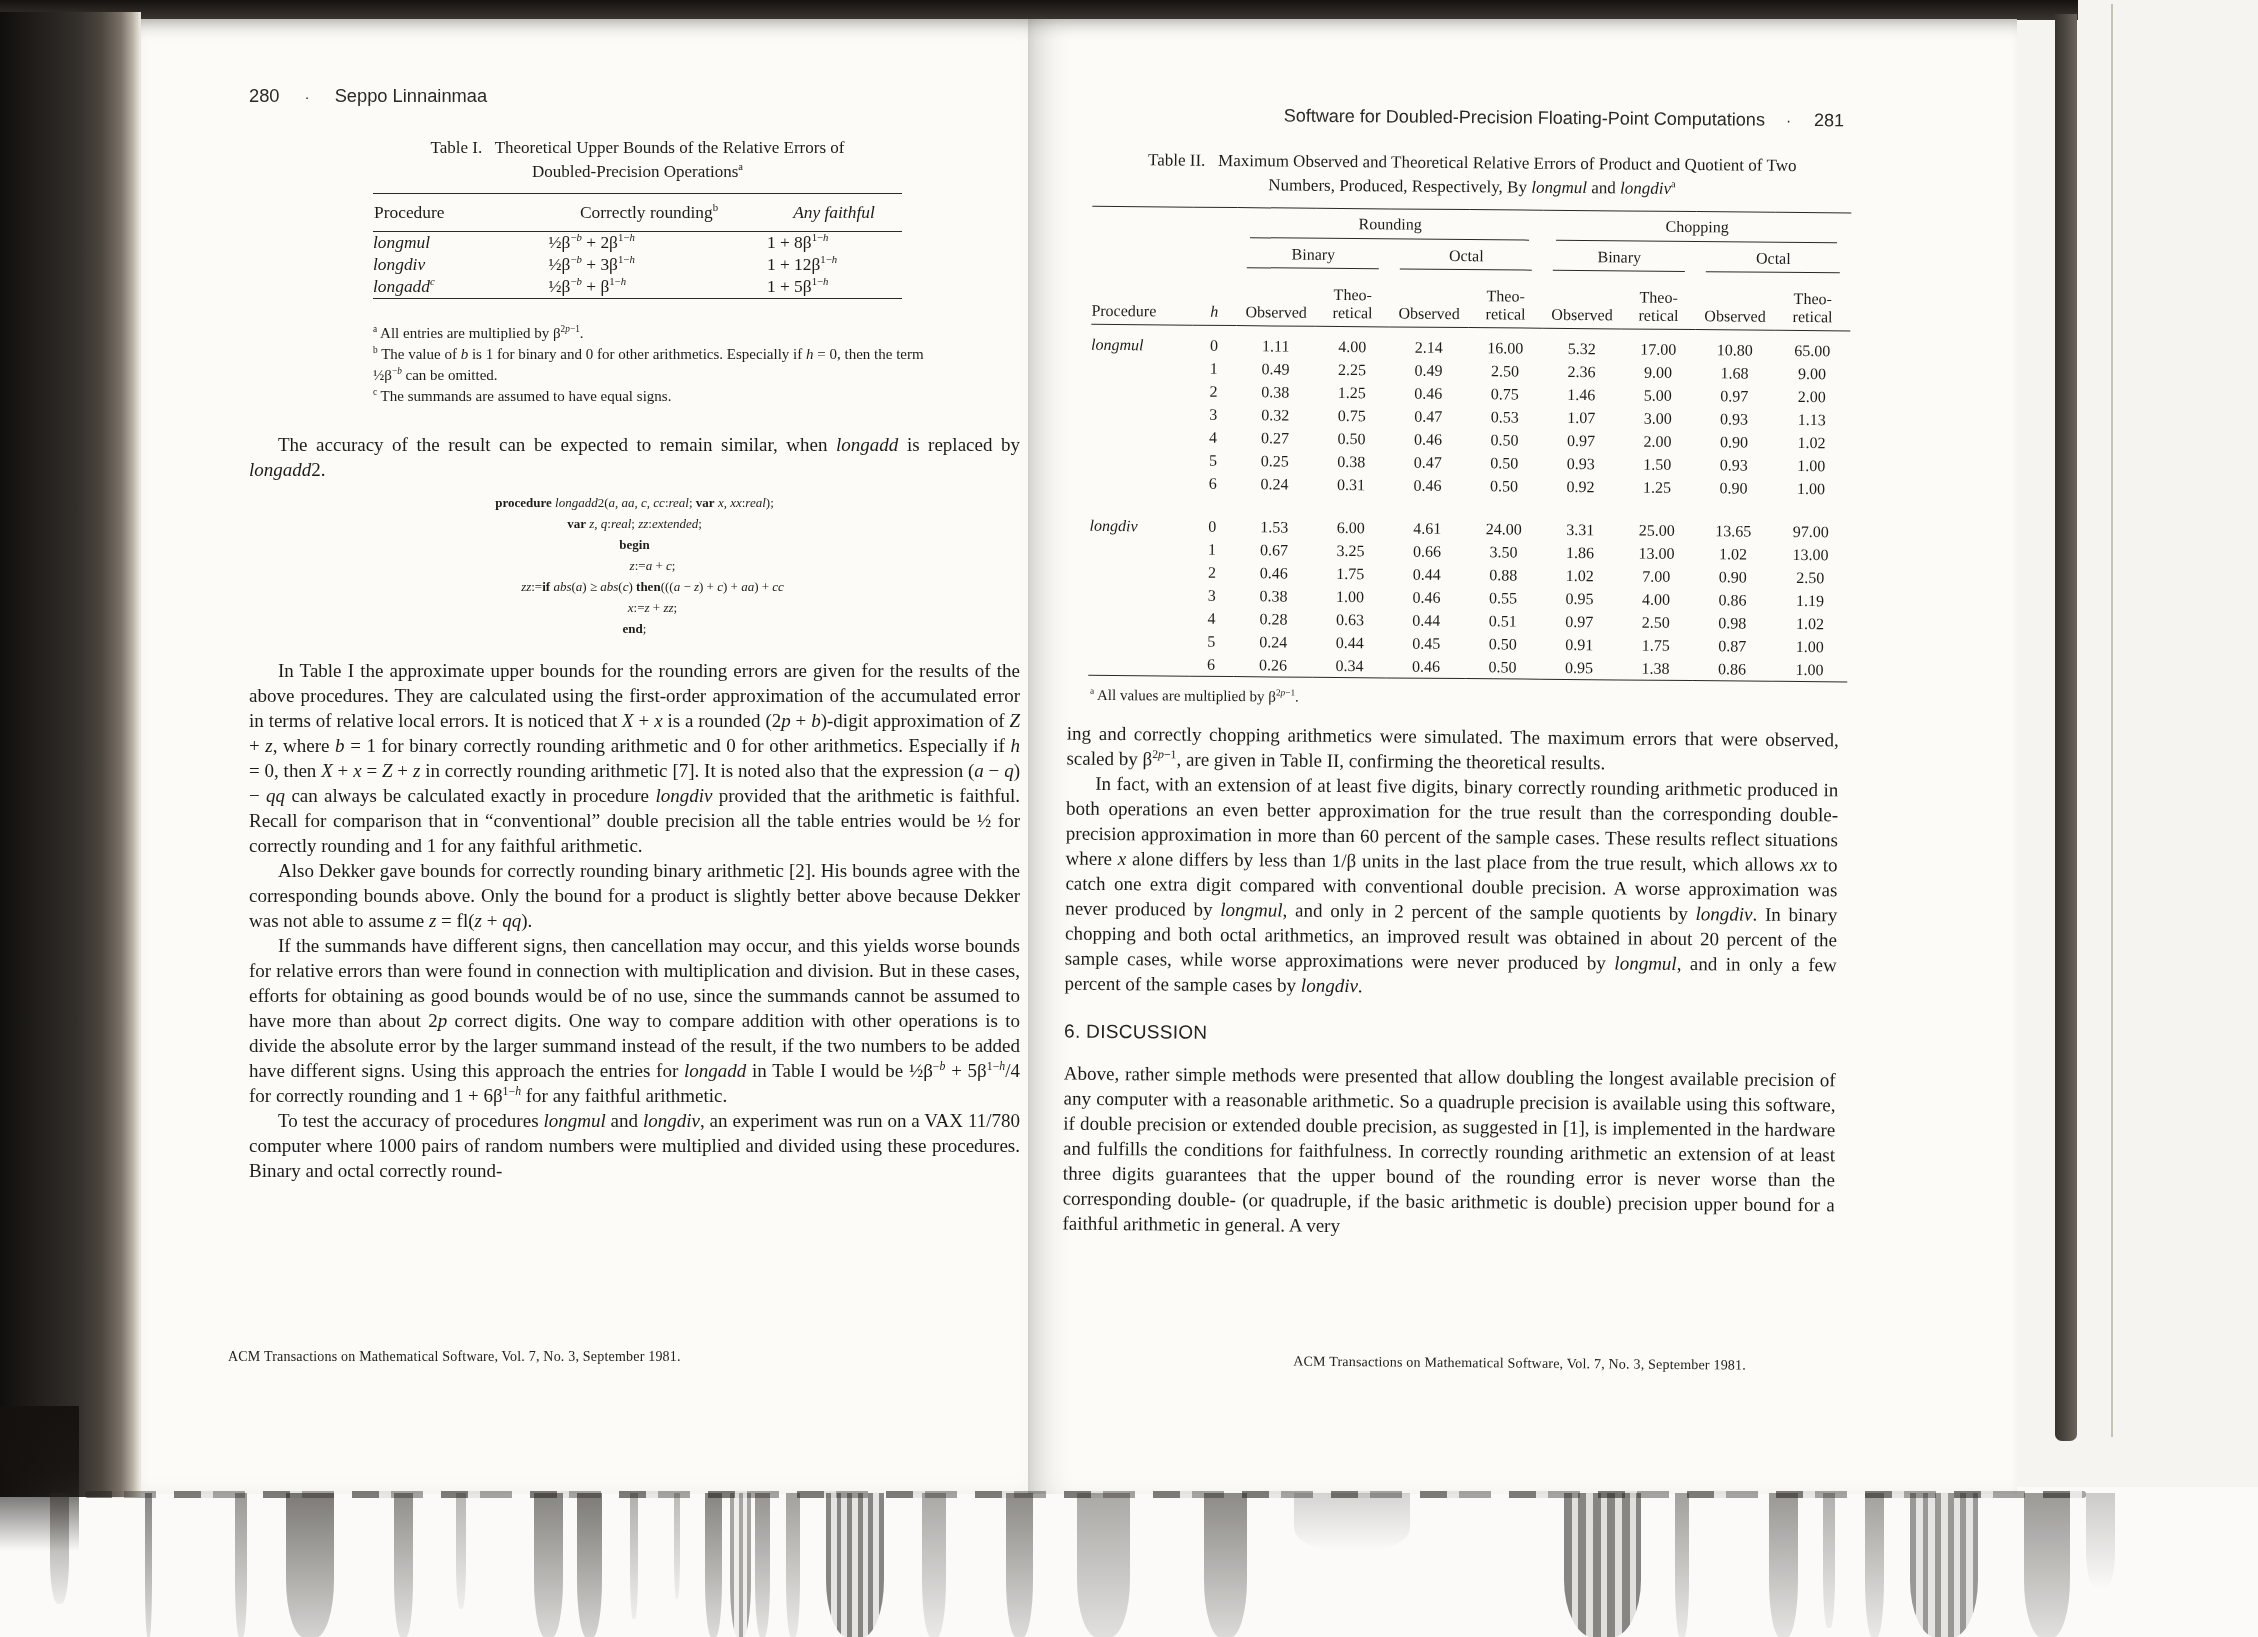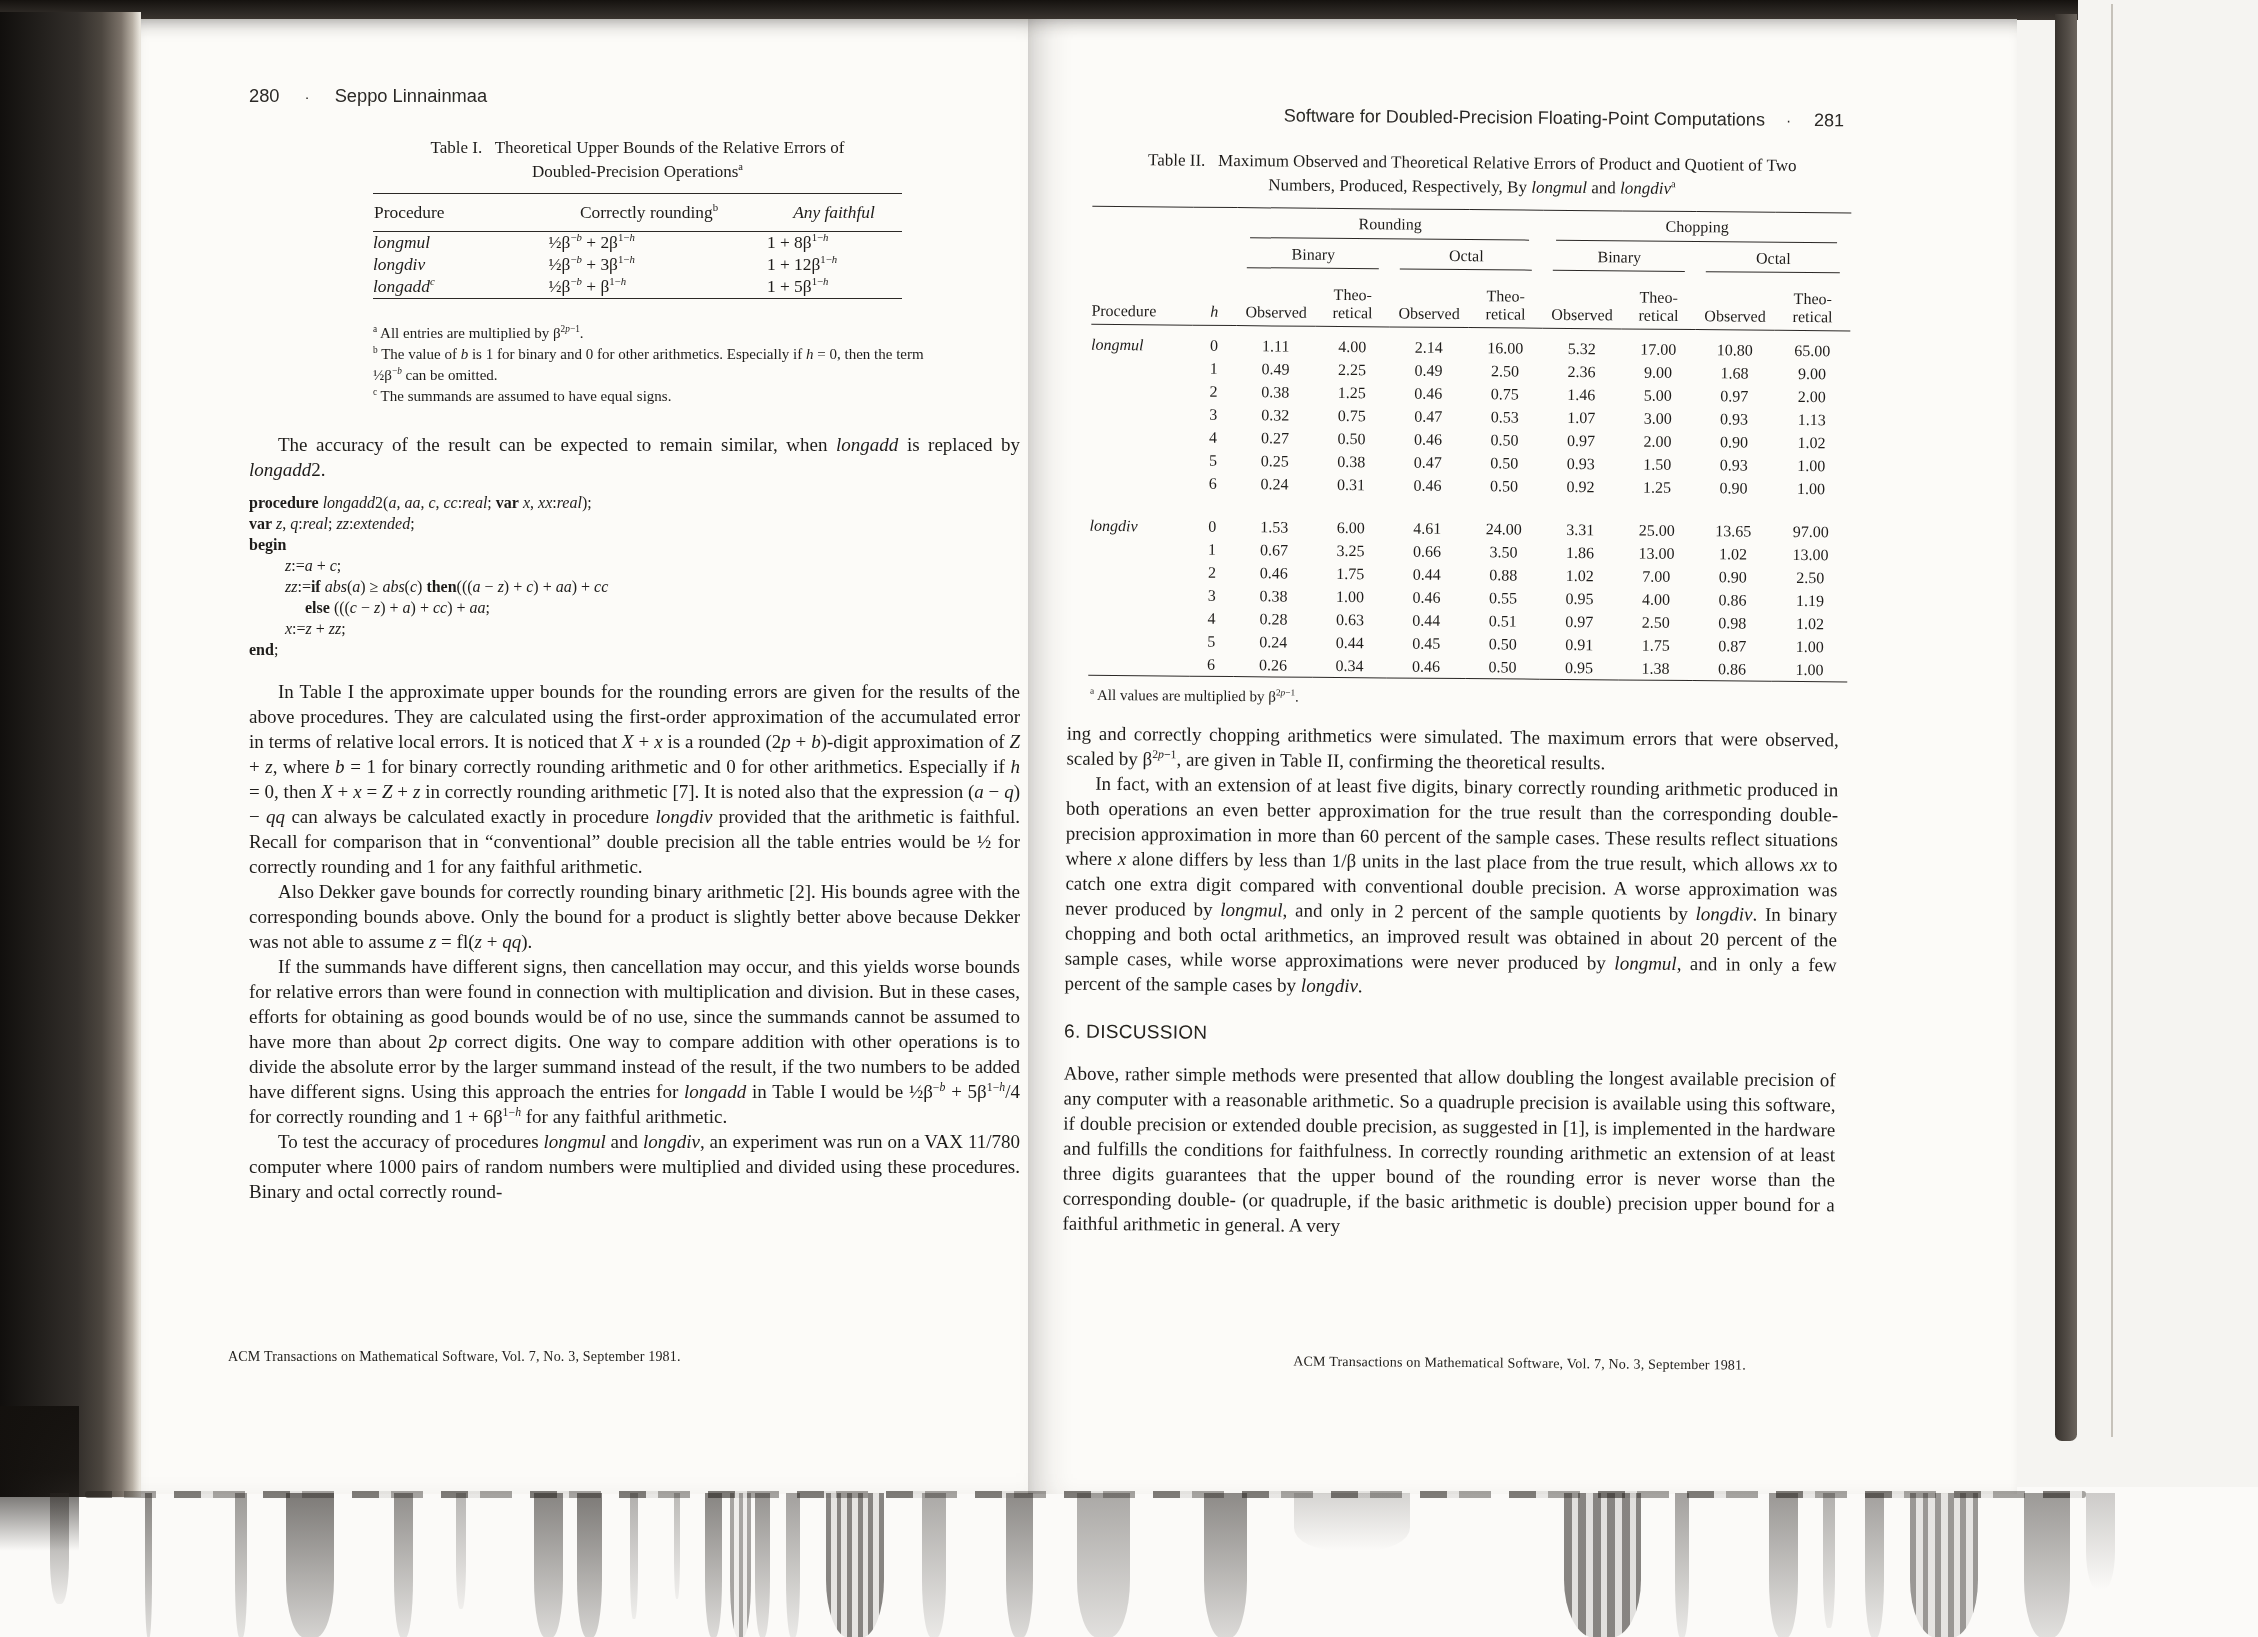--- a/index.html
+++ b/index.html
@@ -33,21 +33,21 @@
   .rhead-r{justify-content:flex-end;padding-top:89px;font-size:18px;}
   .rhead-r .dot{margin:0 23px 0 21px;}
 
   .para{font-size:19px;line-height:25px;text-align:justify;margin:0;}
   .para.indent{text-indent:29px;}
   .intro-block{margin-top:25px;}
   .paras-main{margin-top:19.3px;}
   .paras-r{margin-top:15.4px;}
 
   .code-block{margin-top:9.7px;}
-  .code-line{font-size:16px;line-height:21px;white-space:nowrap;}
+  .code-line{font-size:13px;line-height:21px;white-space:nowrap;text-align:center;}
   .code-line.ind1{margin-left:36px;}
   .code-line.ind2{margin-left:56px;}
 
   sup{font-size:.62em;line-height:0;vertical-align:super;}
 
   
   .t1-wrap{width:529px;margin:29px 0 0 124px;}
   .t-cap{text-align:center;font-size:17px;line-height:24px;}
   table.t1{width:100%;border-collapse:collapse;margin-top:8.7px;font-size:17.4px;
            border-top:1.9px solid #2b2826;border-bottom:1.9px solid #2b2826;}
@@ -158,21 +158,20 @@
       <div class="intro-block">
           <div class="para indent">The accuracy of the result can be expected to remain similar, when <i>longadd</i> is replaced by <i>longadd</i>2.</div>
         </div>
 
       <div class="code-block">
           <div class="code-line ind0"><b>procedure</b> <i>longadd</i>2(<i>a</i>, <i>aa</i>, <i>c</i>, <i>cc</i>:<i>real</i>; <b>var</b> <i>x</i>, <i>xx</i>:<i>real</i>);</div>
           <div class="code-line ind0"><b>var</b> <i>z</i>, <i>q</i>:<i>real</i>; <i>zz</i>:<i>extended</i>;</div>
           <div class="code-line ind0"><b>begin</b></div>
           <div class="code-line ind1"><i>z</i>:=<i>a</i> + <i>c</i>;</div>
           <div class="code-line ind1"><i>zz</i>:=<b>if</b> <i>abs</i>(<i>a</i>) ≥ <i>abs</i>(<i>c</i>) <b>then</b>(((<i>a</i> − <i>z</i>) + <i>c</i>) + <i>aa</i>) + <i>cc</i></div>
-          <div class="code-line ind2"><b>else</b> (((<i>c</i> − <i>z</i>) + <i>a</i>) + <i>cc</i>) + <i>aa</i>;</div>
           <div class="code-line ind1"><i>x</i>:=<i>z</i> + <i>zz</i>;</div>
           <div class="code-line ind0"><b>end</b>;</div>
         </div>
 
       <div class="paras-main">
           <div class="para indent">In Table I the approximate upper bounds for the rounding errors are given for the results of the above procedures. They are calculated using the first-order approximation of the accumulated error in terms of relative local errors. It is noticed that <i>X</i> + <i>x</i> is a rounded (2<i>p</i> + <i>b</i>)-digit approximation of <i>Z</i> + <i>z</i>, where <i>b</i> = 1 for binary correctly rounding arithmetic and 0 for other arithmetics. Especially if <i>h</i> = 0, then <i>X</i> + <i>x</i> = <i>Z</i> + <i>z</i> in correctly rounding arithmetic [7]. It is noted also that the expression (<i>a</i> − <i>q</i>) − <i>qq</i> can always be calculated exactly in procedure <i>longdiv</i> provided that the arithmetic is faithful. Recall for comparison that in “conventional” double precision all the table entries would be ½ for correctly rounding and 1 for any faithful arithmetic.</div>
           <div class="para indent">Also Dekker gave bounds for correctly rounding binary arithmetic [2]. His bounds agree with the corresponding bounds above. Only the bound for a product is slightly better above because Dekker was not able to assume <i>z</i> = fl(<i>z</i> + <i>qq</i>).</div>
           <div class="para indent">If the summands have different signs, then cancellation may occur, and this yields worse bounds for relative errors than were found in connection with multiplication and division. But in these cases, efforts for obtaining as good bounds would be of no use, since the summands cannot be assumed to have more than about 2<i>p</i> correct digits. One way to compare addition with other operations is to divide the absolute error by the larger summand instead of the result, if the two numbers to be added have different signs. Using this approach the entries for <i>longadd</i> in Table I would be ½β<sup>−<i>b</i></sup> + 5β<sup>1−<i>h</i></sup>/4 for correctly rounding and 1 + 6β<sup>1−<i>h</i></sup> for any faithful arithmetic.</div>
           <div class="para indent">To test the accuracy of procedures <i>longmul</i> and <i>longdiv</i>, an experiment was run on a VAX 11/780 computer where 1000 pairs of random numbers were multiplied and divided using these procedures. Binary and octal correctly round-</div>
         </div>

